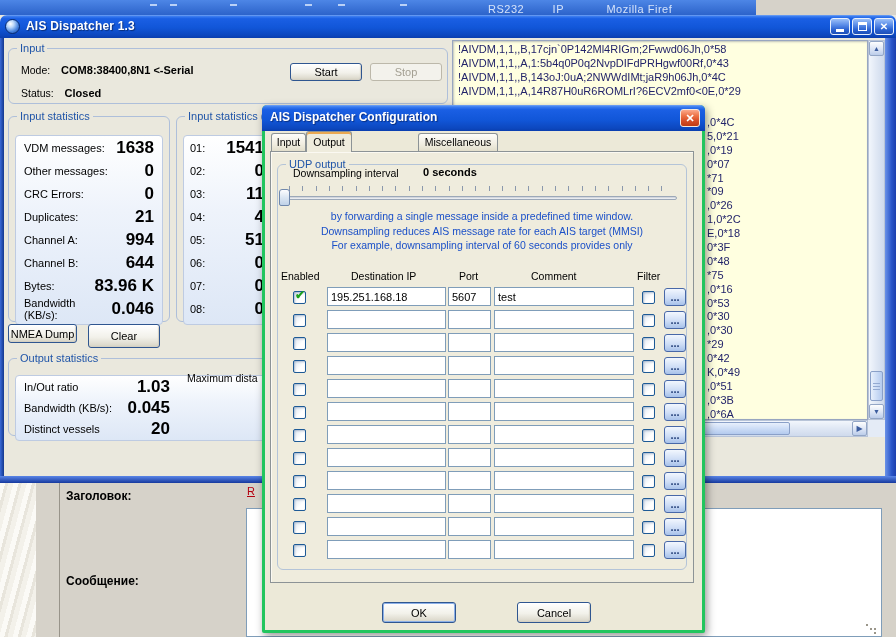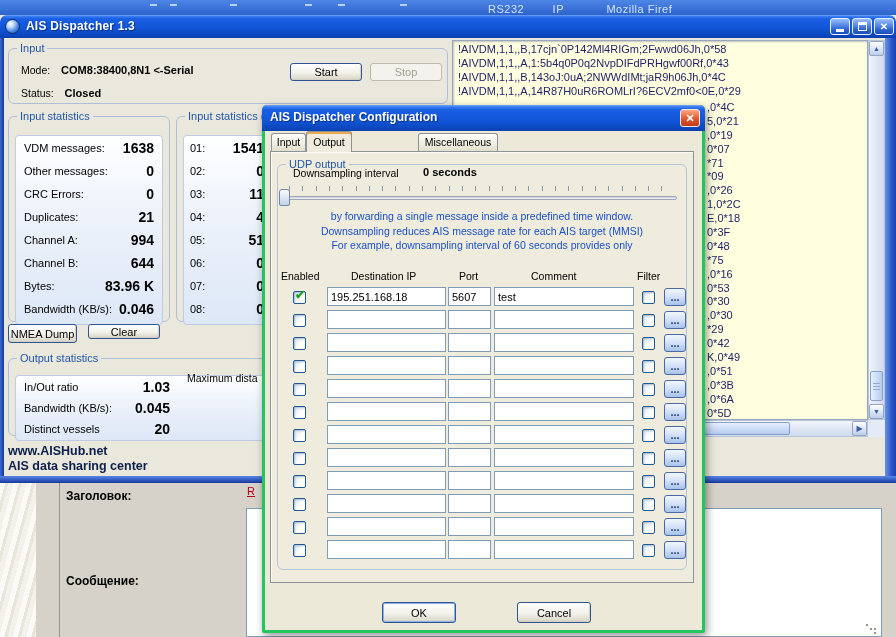--- a/index.html
+++ b/index.html
@@ -1,21 +1,21 @@
 <!DOCTYPE html>
 <html><head>
 <meta charset="utf-8">
 <style>
   * { box-sizing: border-box; margin:0; padding:0; }
   html,body { background:#9aa0a8; }
   body { font-family:"Liberation Sans",sans-serif; font-size:11px; color:#000; }
   #screen { position:relative; width:896px; height:637px; overflow:hidden; background:#d6d2c9; }
 
   
-  .top-strip { position:absolute; left:0; top:0; width:896px; height:15px;
+  .top-strip { position:absolute; left:0; top:0; width:756px; height:15px;
     background:linear-gradient(180deg,#4d86e6,#2c63ca); overflow:hidden; }
   .frag { position:absolute; left:488px; top:3px; color:rgba(235,243,255,.88);
     font-size:11px; white-space:pre; letter-spacing:.5px; }
   .mark { position:absolute; top:4px; width:7px; height:8px; border-top:2px solid rgba(225,238,255,.75); }
 
   
   .main-window { position:absolute; left:0; top:15px; width:896px; height:468px; background:#eae8dd; }
   .titlebar { position:absolute; left:0; top:0; width:100%; height:23px;
     border-radius:7px 7px 0 0;
     background:linear-gradient(180deg,#77a5f2 0%,#3a7cf0 6%,#1a5fe4 16%,#1156d8 55%,#0c47be 88%,#0a3eae 100%); }
@@ -36,21 +36,21 @@
     background:linear-gradient(90deg,#6a92e8,#2a55c8 60%,#1c3fae); }
   .bottom-border { position:absolute; left:0; top:461px; width:896px; height:7px;
     background:linear-gradient(180deg,#5a86e8,#16399e); }
 
   fieldset { position:absolute; border:1px solid #aebfda; border-radius:6px; background:transparent; }
   legend { font-size:11px; color:#2055a8; margin-left:8px; padding:0 3px; }
   .stat-panel { position:absolute; border:1px solid #becbe2; border-radius:4px;
     background:linear-gradient(180deg,#ffffff 0%,#eef3fb 40%,#dde7f6 100%); overflow:hidden; }
   .stat-row { display:flex; align-items:center; justify-content:space-between; height:23px; padding:0 8px; }
   .sr-l { font-size:11px; }
-  .sr-v { font-weight:bold; font-size:14px; }
+  .sr-v { font-weight:bold; font-size:17px; }
 
   #grp-input { left:8px; top:27px; width:440px; height:62px; }
   .inp-row { position:absolute; left:12px; font-size:10.5px; }
   .inp-row b { font-size:11px; margin-left:8px; }
   #grp-instats { left:8px; top:95px; width:162px; height:212px; }
   #panel-instats { left:6px; top:13px; width:148px; height:190px; }
   #grp-bytype { left:176px; top:95px; width:272px; height:212px; }
   #panel-bytype { left:6px; top:13px; width:260px; height:190px; }
   #panel-bytype .stat-row { width:86px; padding:0 6px; }
   #grp-outstats { left:8px; top:337px; width:440px; height:84px; }
@@ -60,21 +60,21 @@
 
   .xbtn { position:absolute; display:flex; align-items:center; justify-content:center;
     border:1px solid #2f5690; border-radius:3px; font-size:11px; color:#000; cursor:pointer;
     background:linear-gradient(180deg,#ffffff,#f2f1ea 55%,#dcd9cc 92%,#cfccbe);
     box-shadow:inset 0 1px 0 #fff, inset -1px -1px 1px #d4d0c4; }
   .xbtn.disabled { border-color:#bcb8aa; color:#a39f92; background:#f3f2ec; box-shadow:none; }
   .xbtn.default { box-shadow:inset 0 0 0 1px #8cb0e8, inset 0 1px 0 #fff; }
   #btn-start { left:290px; top:48px; width:72px; height:18px; }
   #btn-stop  { left:370px; top:48px; width:72px; height:18px; }
   #btn-nmea  { left:8px;  top:309px; width:69px; height:19px; }
-  #btn-clear { left:88px; top:309px; width:72px; height:15px; }
+  #btn-clear { left:88px; top:309px; width:72px; height:24px; }
 
   .branding { position:absolute; left:8px; top:429px; font-weight:bold; font-size:12.5px;
     color:#0b1e4b; line-height:15px; }
 
   
   .nmea { position:absolute; left:452px; top:25px; width:416px; height:380px; background:#ffffe0;
     border:1px solid #98a6c0; box-shadow:inset 1px 1px 2px rgba(110,120,145,.45);
     color:#23246a; overflow:hidden; }
   .nmea-lines { position:absolute; left:5px; top:2px; white-space:nowrap; }
   .nmea-lines div, .nmea-partials div { height:13.9px; line-height:13.9px; font-size:11px; }
@@ -314,34 +314,30 @@
             <span class="sr-v">0.045</span>
           </div>
           <div class="stat-row">
             <span class="sr-l">Distinct vessels</span>
             <span class="sr-v">20</span>
           </div>
         </div>
       <span class="max-dist">Maximum dista</span>
     </fieldset>
 
-    <div class="branding">
-      <div>www.AISHub.net</div>
-      <div>AIS data sharing center</div>
-    </div>
 
     <div class="nmea">
       <div class="nmea-lines">
           <div>!AIVDM,1,1,,B,17cjn`0P142Ml4RIGm;2Fwwd06Jh,0*58</div>
           <div>!AIVDM,1,1,,A,1:5b4q0P0q2NvpDIFdPRHgwf00Rf,0*43</div>
           <div>!AIVDM,1,1,,B,143oJ:0uA;2NWWdIMt;jaR9h06Jh,0*4C</div>
           <div>!AIVDM,1,1,,A,14R87H0uR6ROMLrI?6ECV2mf0&lt;0E,0*29</div>
         </div>
     </div>
-    <div class="nmea-partials" style="left:707px; top:86px; position:absolute;">
+    <div class="nmea-partials" style="left:707px; top:101px; position:absolute;">
         <div>,0*4C</div>
         <div>5,0*21</div>
         <div>,0*19</div>
         <div>0*07</div>
         <div>*71</div>
         <div>*09</div>
         <div>,0*26</div>
         <div>1,0*2C</div>
         <div>E,0*18</div>
         <div>0*3F</div>

